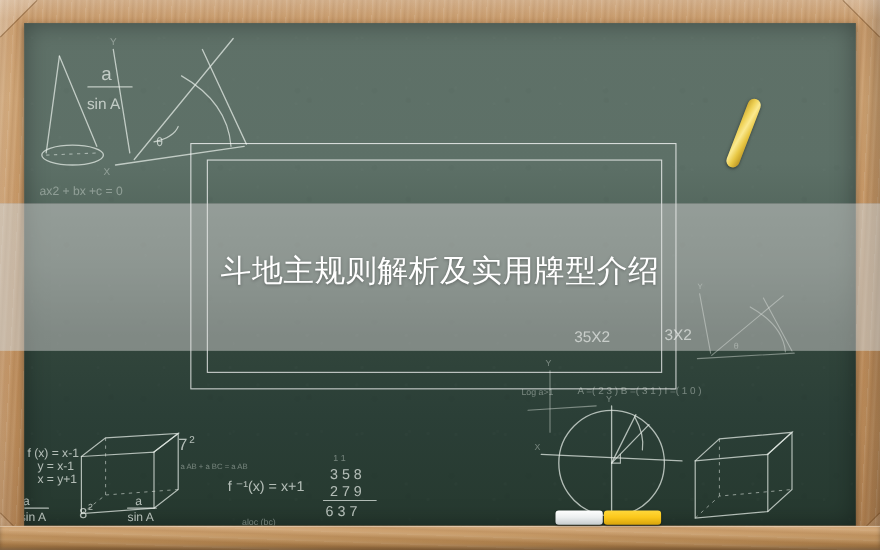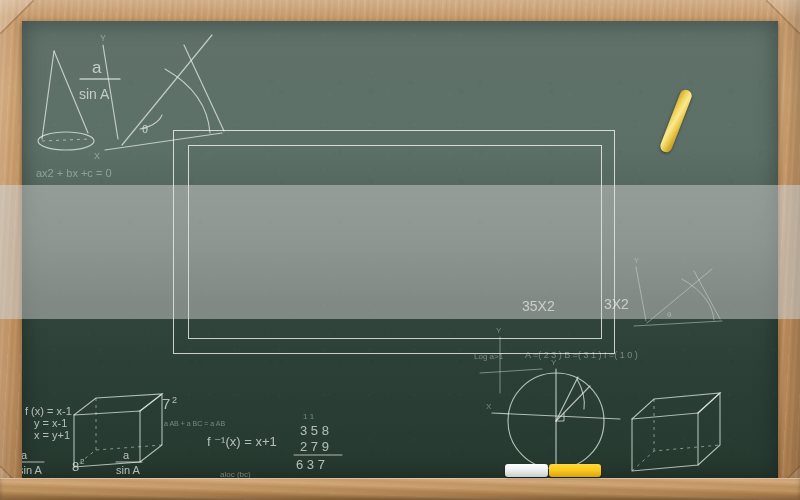--- a/index.html
+++ b/index.html
@@ -290,17 +290,18 @@
       </g>
     </svg>
 
     <div class="deco-rect outer" style="left:151px; top:109px;"></div>
     <div class="deco-rect inner" style="left:166px; top:124px;"></div>
   </div>
 
   <div class="chalk-stick"></div>
 
   <div class="overlay-band"></div>
+  <div class="overlay-title">斗地主规则解析及实用牌型介绍</div>
 
   <div class="ledge"></div>
   <div class="ledge-item white"></div>
   <div class="ledge-item yellow"></div>
 </div>
 
 </body></html>

